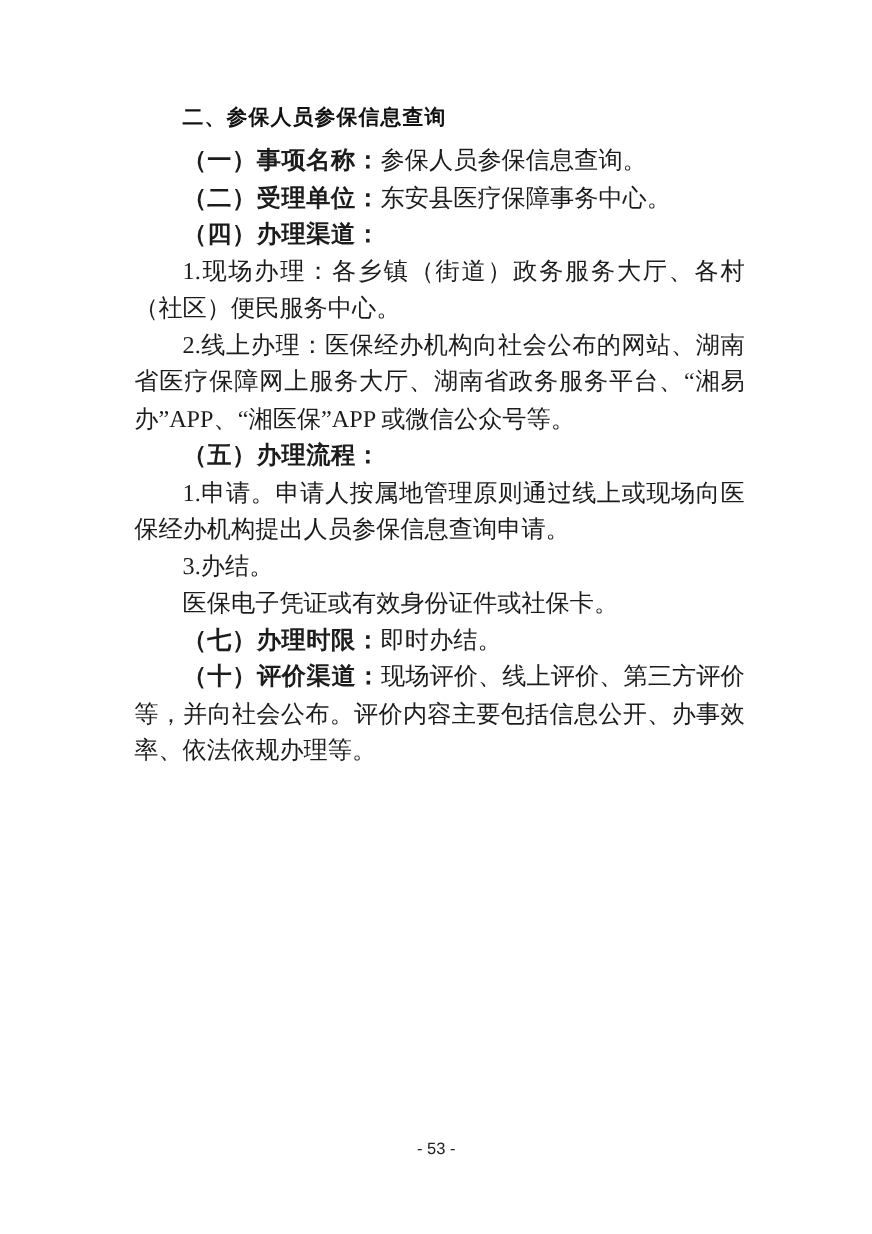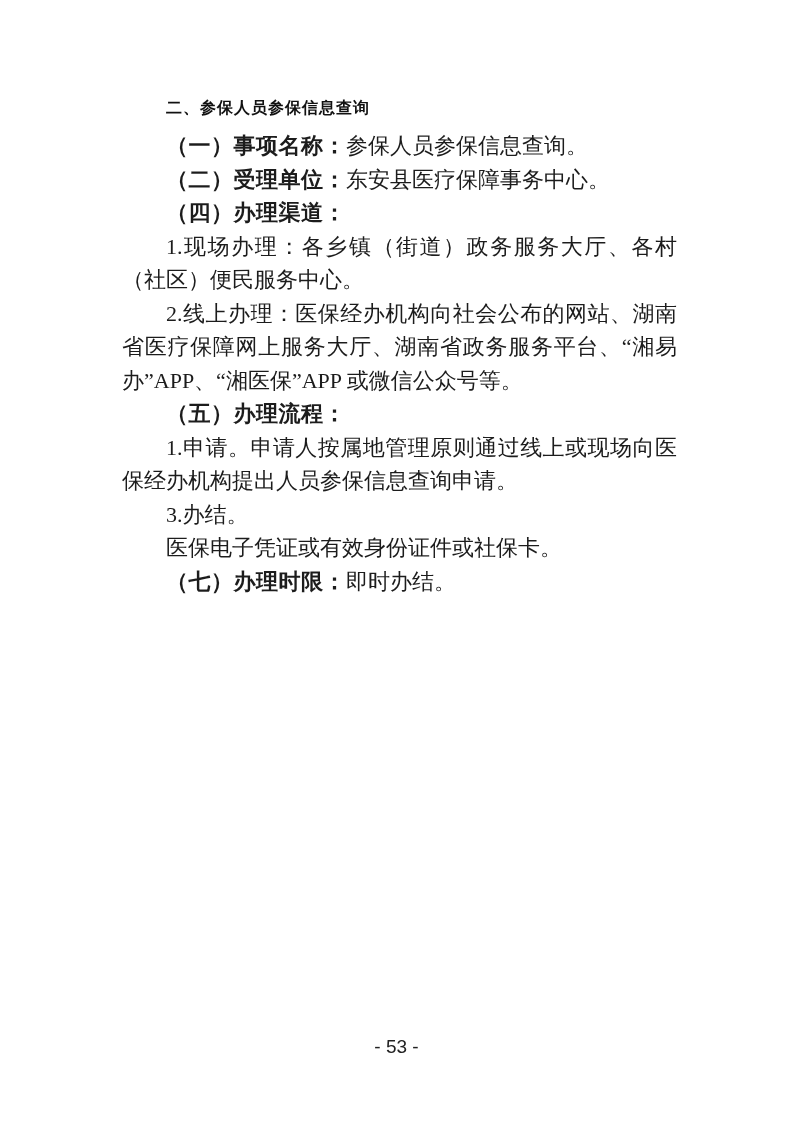--- a/index.html
+++ b/index.html
@@ -19,21 +19,21 @@
   .content {
     position: absolute;
     left: 122px;
     top: 90px;
     width: 555px;
   }
   .heading {
     margin: 0 0 3px 0;
     font-family: "Liberation Sans", "DejaVu Sans", sans-serif;
     font-weight: 700;
-    font-size: 16px;
+    font-size: 19px;
     line-height: 36px;
     text-indent: 44px;
     color: #111111;
     letter-spacing: 1px;
   }
   .para {
     margin: 0;
     font-size: 22px;
     line-height: 33.5px;
     text-align: justify;
@@ -44,21 +44,21 @@
     font-weight: 600;
     letter-spacing: 0.5px;
   }
   .page-number {
     position: absolute;
     left: 0;
     top: 1036px;
     width: 100%;
     text-align: center;
     font-family: "Liberation Sans", "DejaVu Sans", sans-serif;
-    font-size: 19px;
+    font-size: 15px;
     color: #222222;
   }
 </style>
 </head>
 <body>
 
 <div class="page">
   <div class="content">
 
     <h1 class="heading">二、参保人员参保信息查询</h1>
@@ -81,17 +81,18 @@
 
     <p class="para"><span class="label"></span><span>3.办结。</span></p>
 
 
     <p class="para"><span class="label"></span><span>医保电子凭证或有效身份证件或社保卡。</span></p>
 
     <p class="para"><span class="label">（七）办理时限：</span><span>即时办结。</span></p>
 
 
 
+    <p class="para"><span class="label">（十）评价渠道：</span><span>现场评价、线上评价、第三方评价等，并向社会公布。评价内容主要包括信息公开、办事效率、依法依规办理等。</span></p>
 
   </div>
 
   <div class="page-number">- 53 -</div>
 </div>
 
 </body></html>

